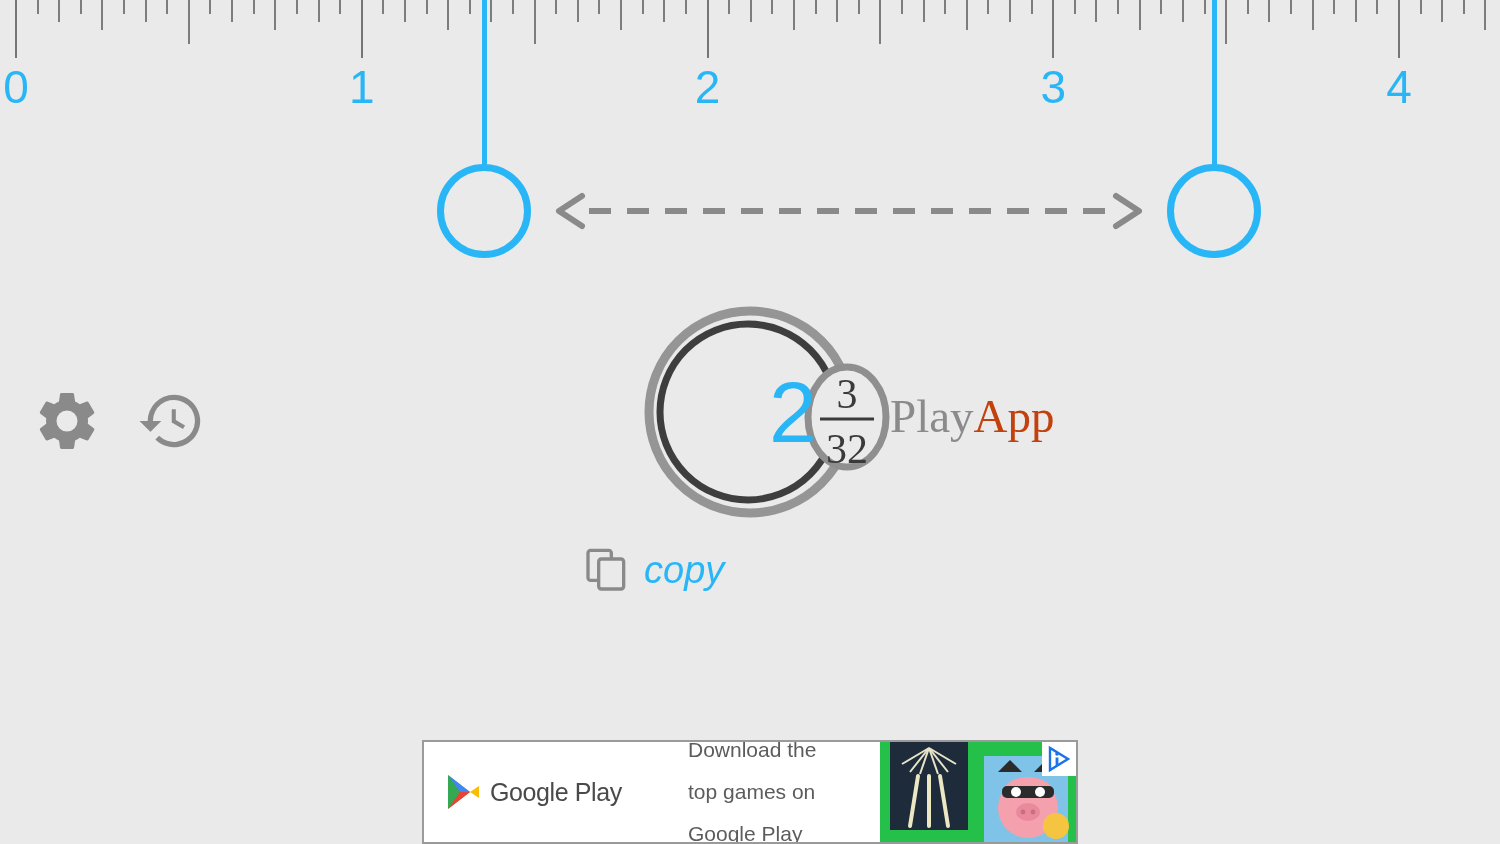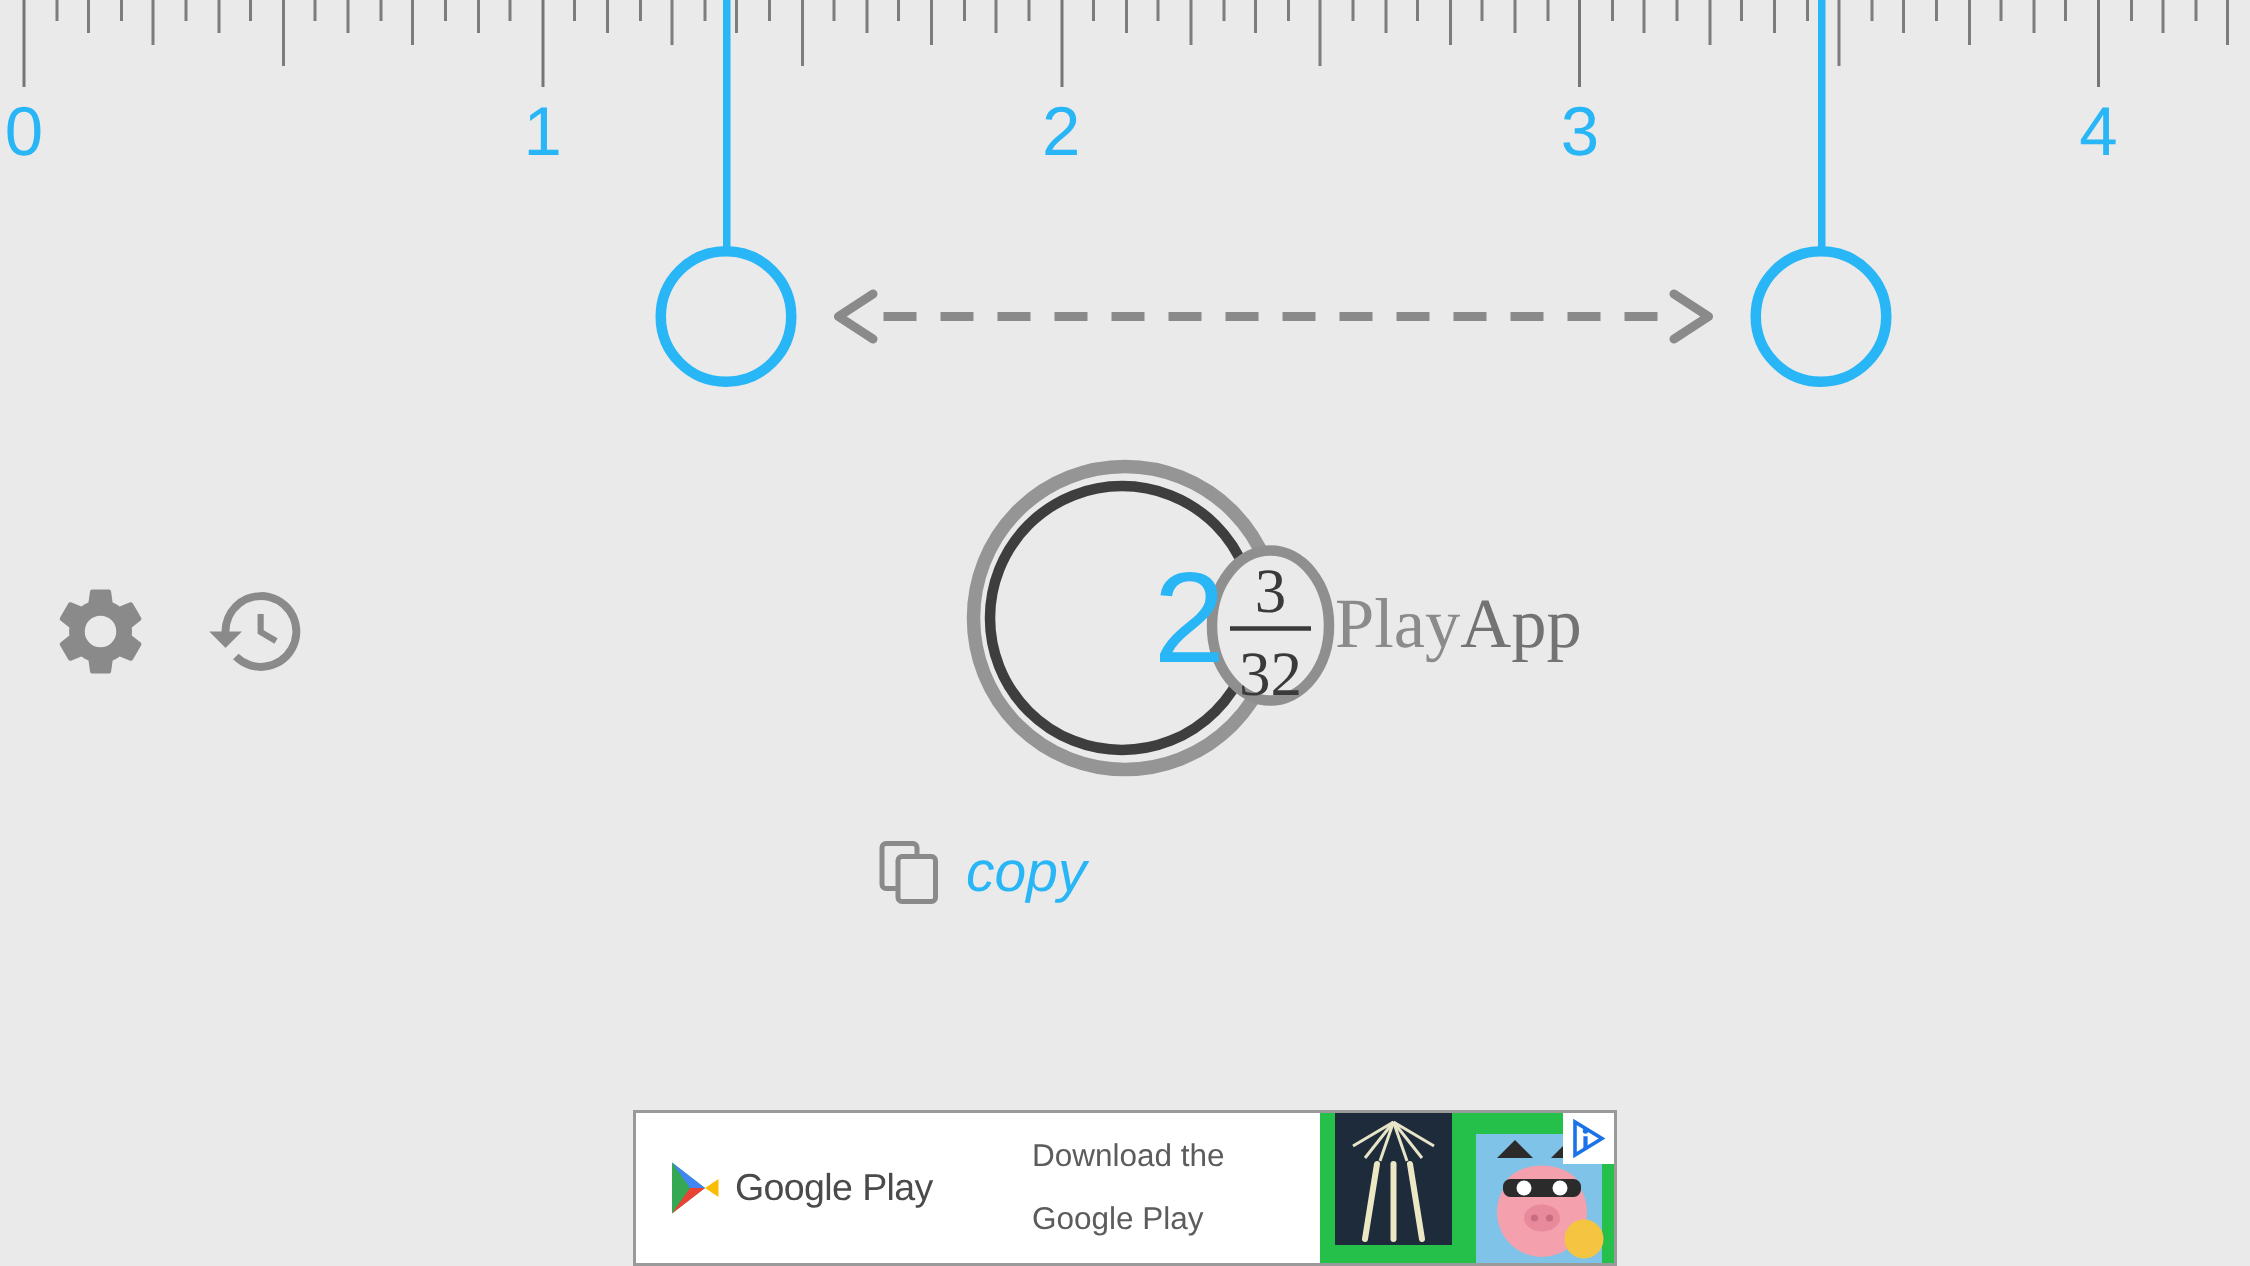--- a/index.html
+++ b/index.html
@@ -104,37 +104,36 @@
   #brand {
     position: absolute;
     left: 250px;
     top: 88px;
     font-family: "Liberation Serif", serif;
     font-size: 47px;
     white-space: nowrap;
     line-height: 1;
   }
   #brand .brand-main { color: #8b8b8b; }
-  #brand .brand-sub  { color: #737373; text-align: right; }
+  #brand .brand-sub  { color: #c2410c; text-align: right; }
 
   
   #actions {
     position: absolute;
     left: 586px;
     top: 548px;
     display: flex;
     align-items: center;
     gap: 62px;
   }
   .action-btn {
     display: flex;
     align-items: center;
     gap: 18px;
     cursor: pointer;
-    margin-top: 12px;
   }
   .action-label {
     color: #29b6f6;
     font-style: italic;
     font-size: 38px;
     font-family: "Liberation Sans", sans-serif;
     line-height: 1;
   }
 
   
@@ -320,20 +319,21 @@
     <svg width="34" height="38" viewBox="0 0 34 38">
       <polygon points="2,2 24,19 2,36" fill="#34a853"></polygon>
       <polygon points="2,2 24,19 14,19" fill="#4285f4"></polygon>
       <polygon points="2,36 24,19 14,19" fill="#ea4335"></polygon>
       <polygon points="24,19 33,13 33,25" fill="#fbbc04"></polygon>
     </svg>
     <span id="ad-playtext">Google Play</span>
   </div>
   <div id="ad-copy">
     <div>Download the</div>
+    <div>top games on</div>
     <div>Google Play</div>
   </div>
   <div class="ad-thumb" id="ad-thumb-1">
     <svg width="98" height="100" viewBox="0 0 98 100">
       <rect x="0" y="0" width="98" height="100" fill="#24c04a"></rect>
       <rect x="10" y="0" width="78" height="88" fill="#1d2b3a"></rect>
       <g stroke="#e8e4c8" stroke-width="2">
         <line x1="49" y1="6" x2="30" y2="30"></line>
           <line x1="49" y1="6" x2="40" y2="32"></line>
         <line x1="49" y1="6" x2="58" y2="32"></line>

